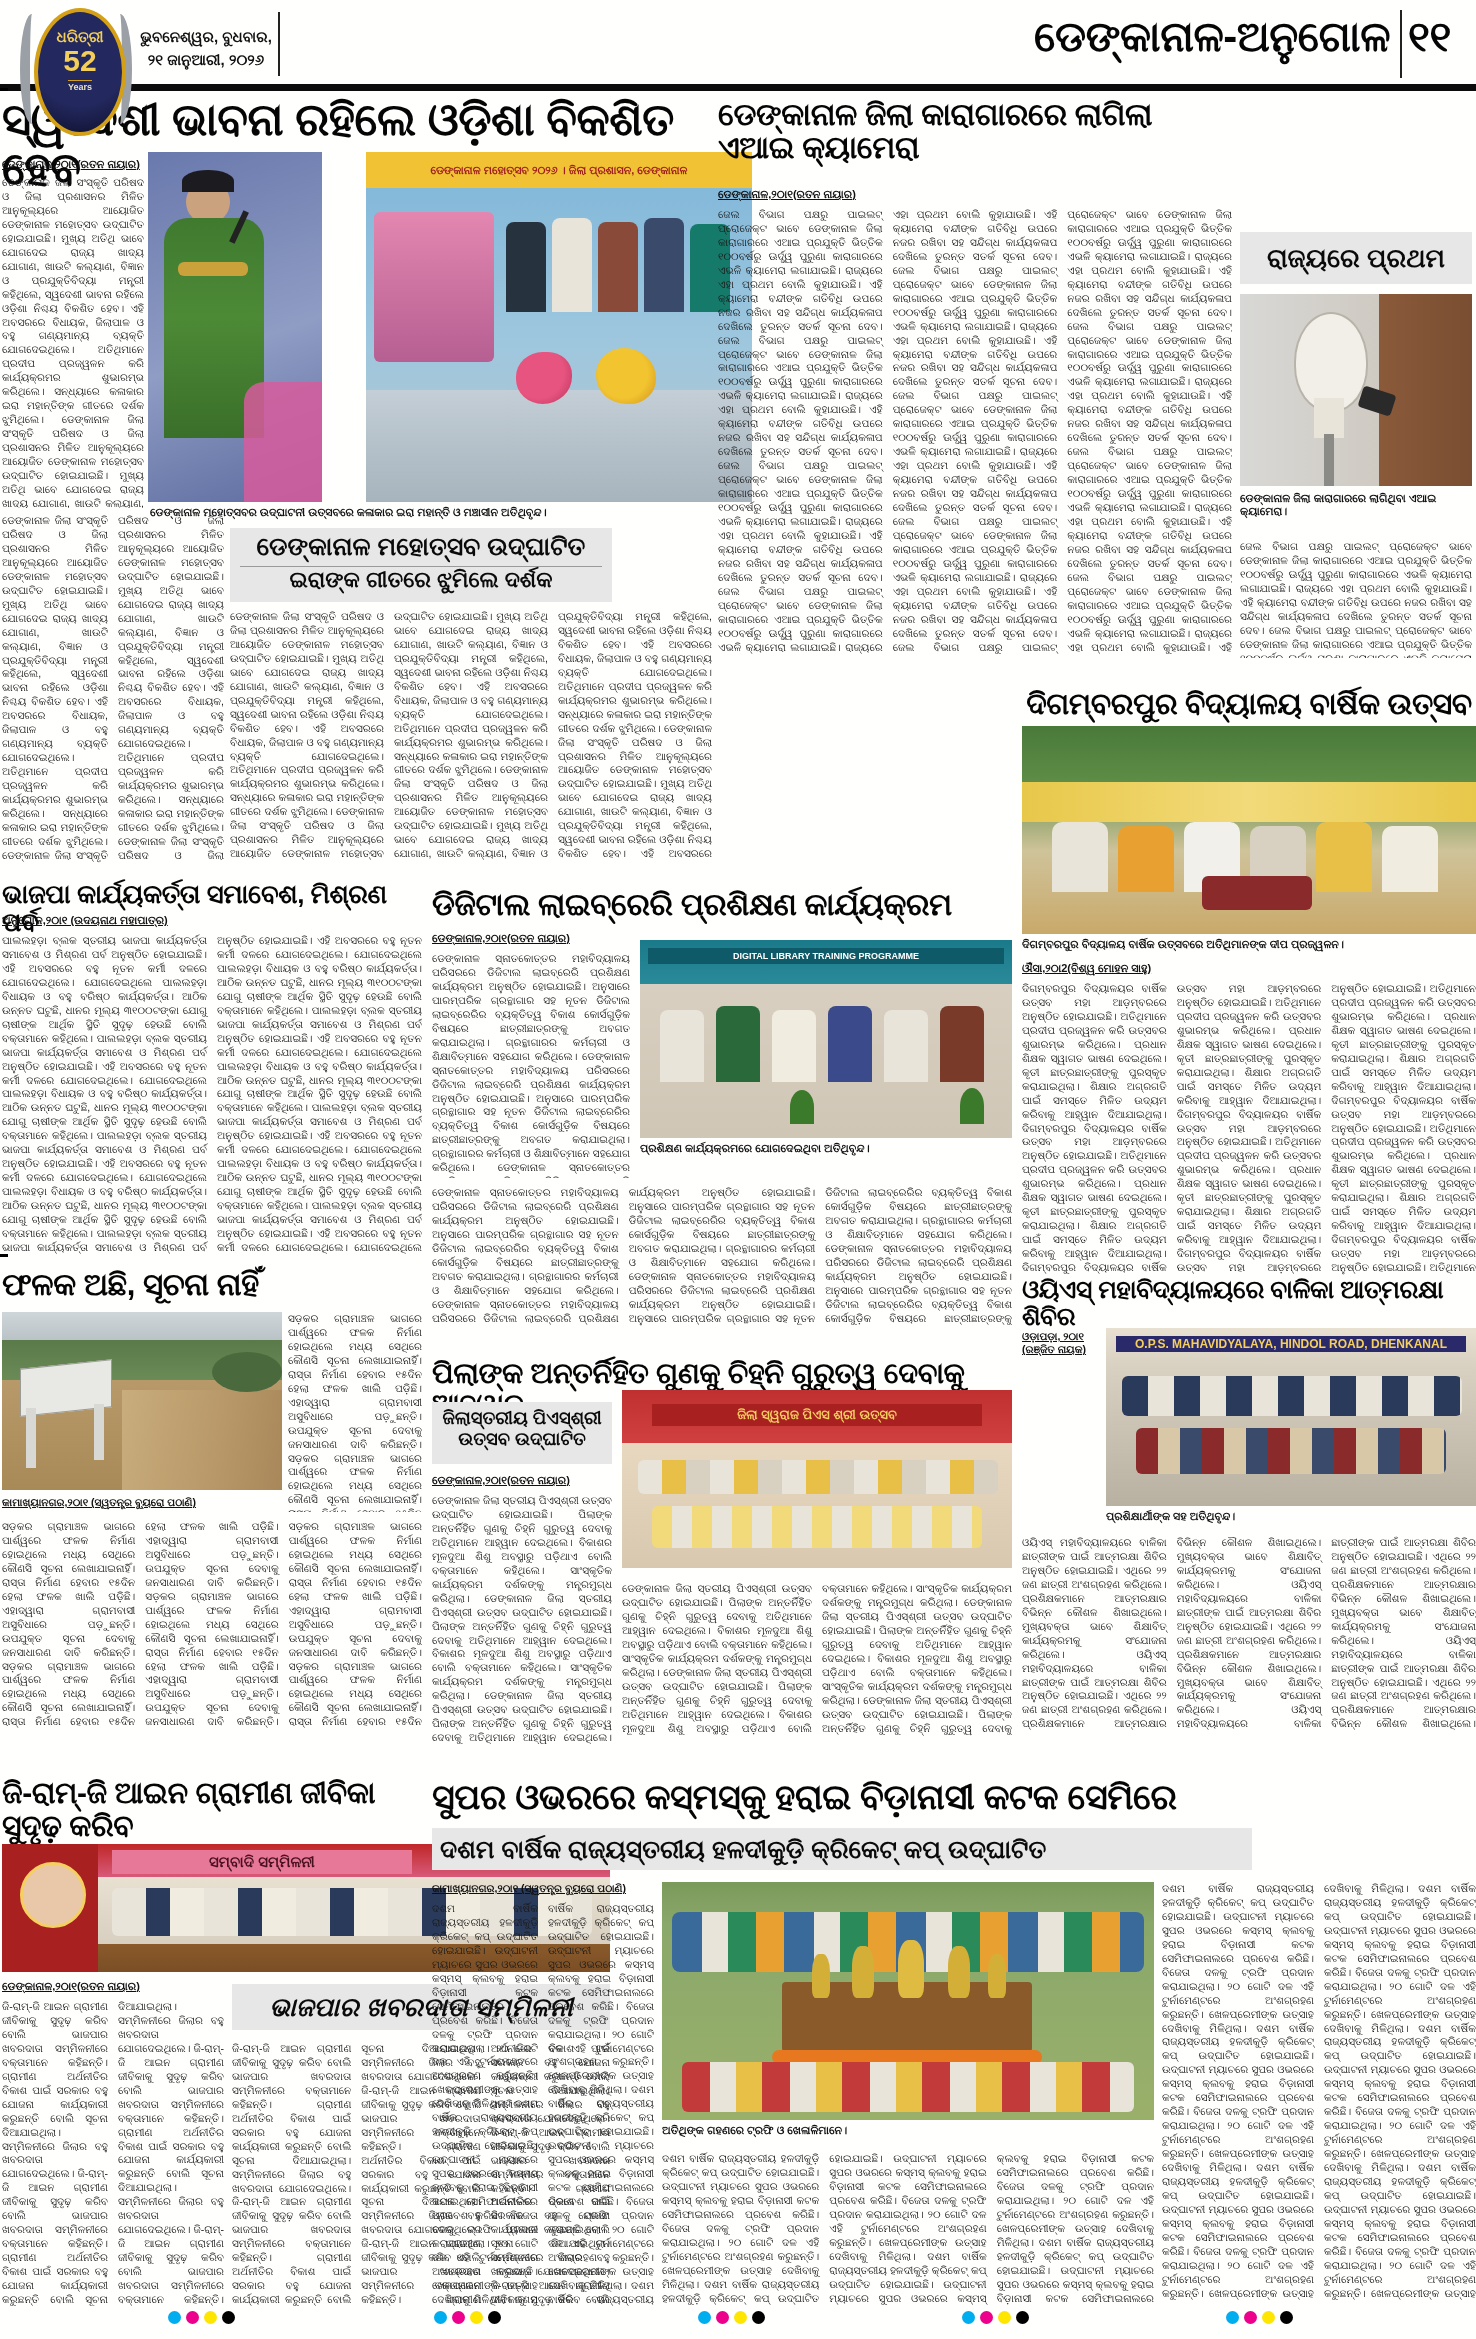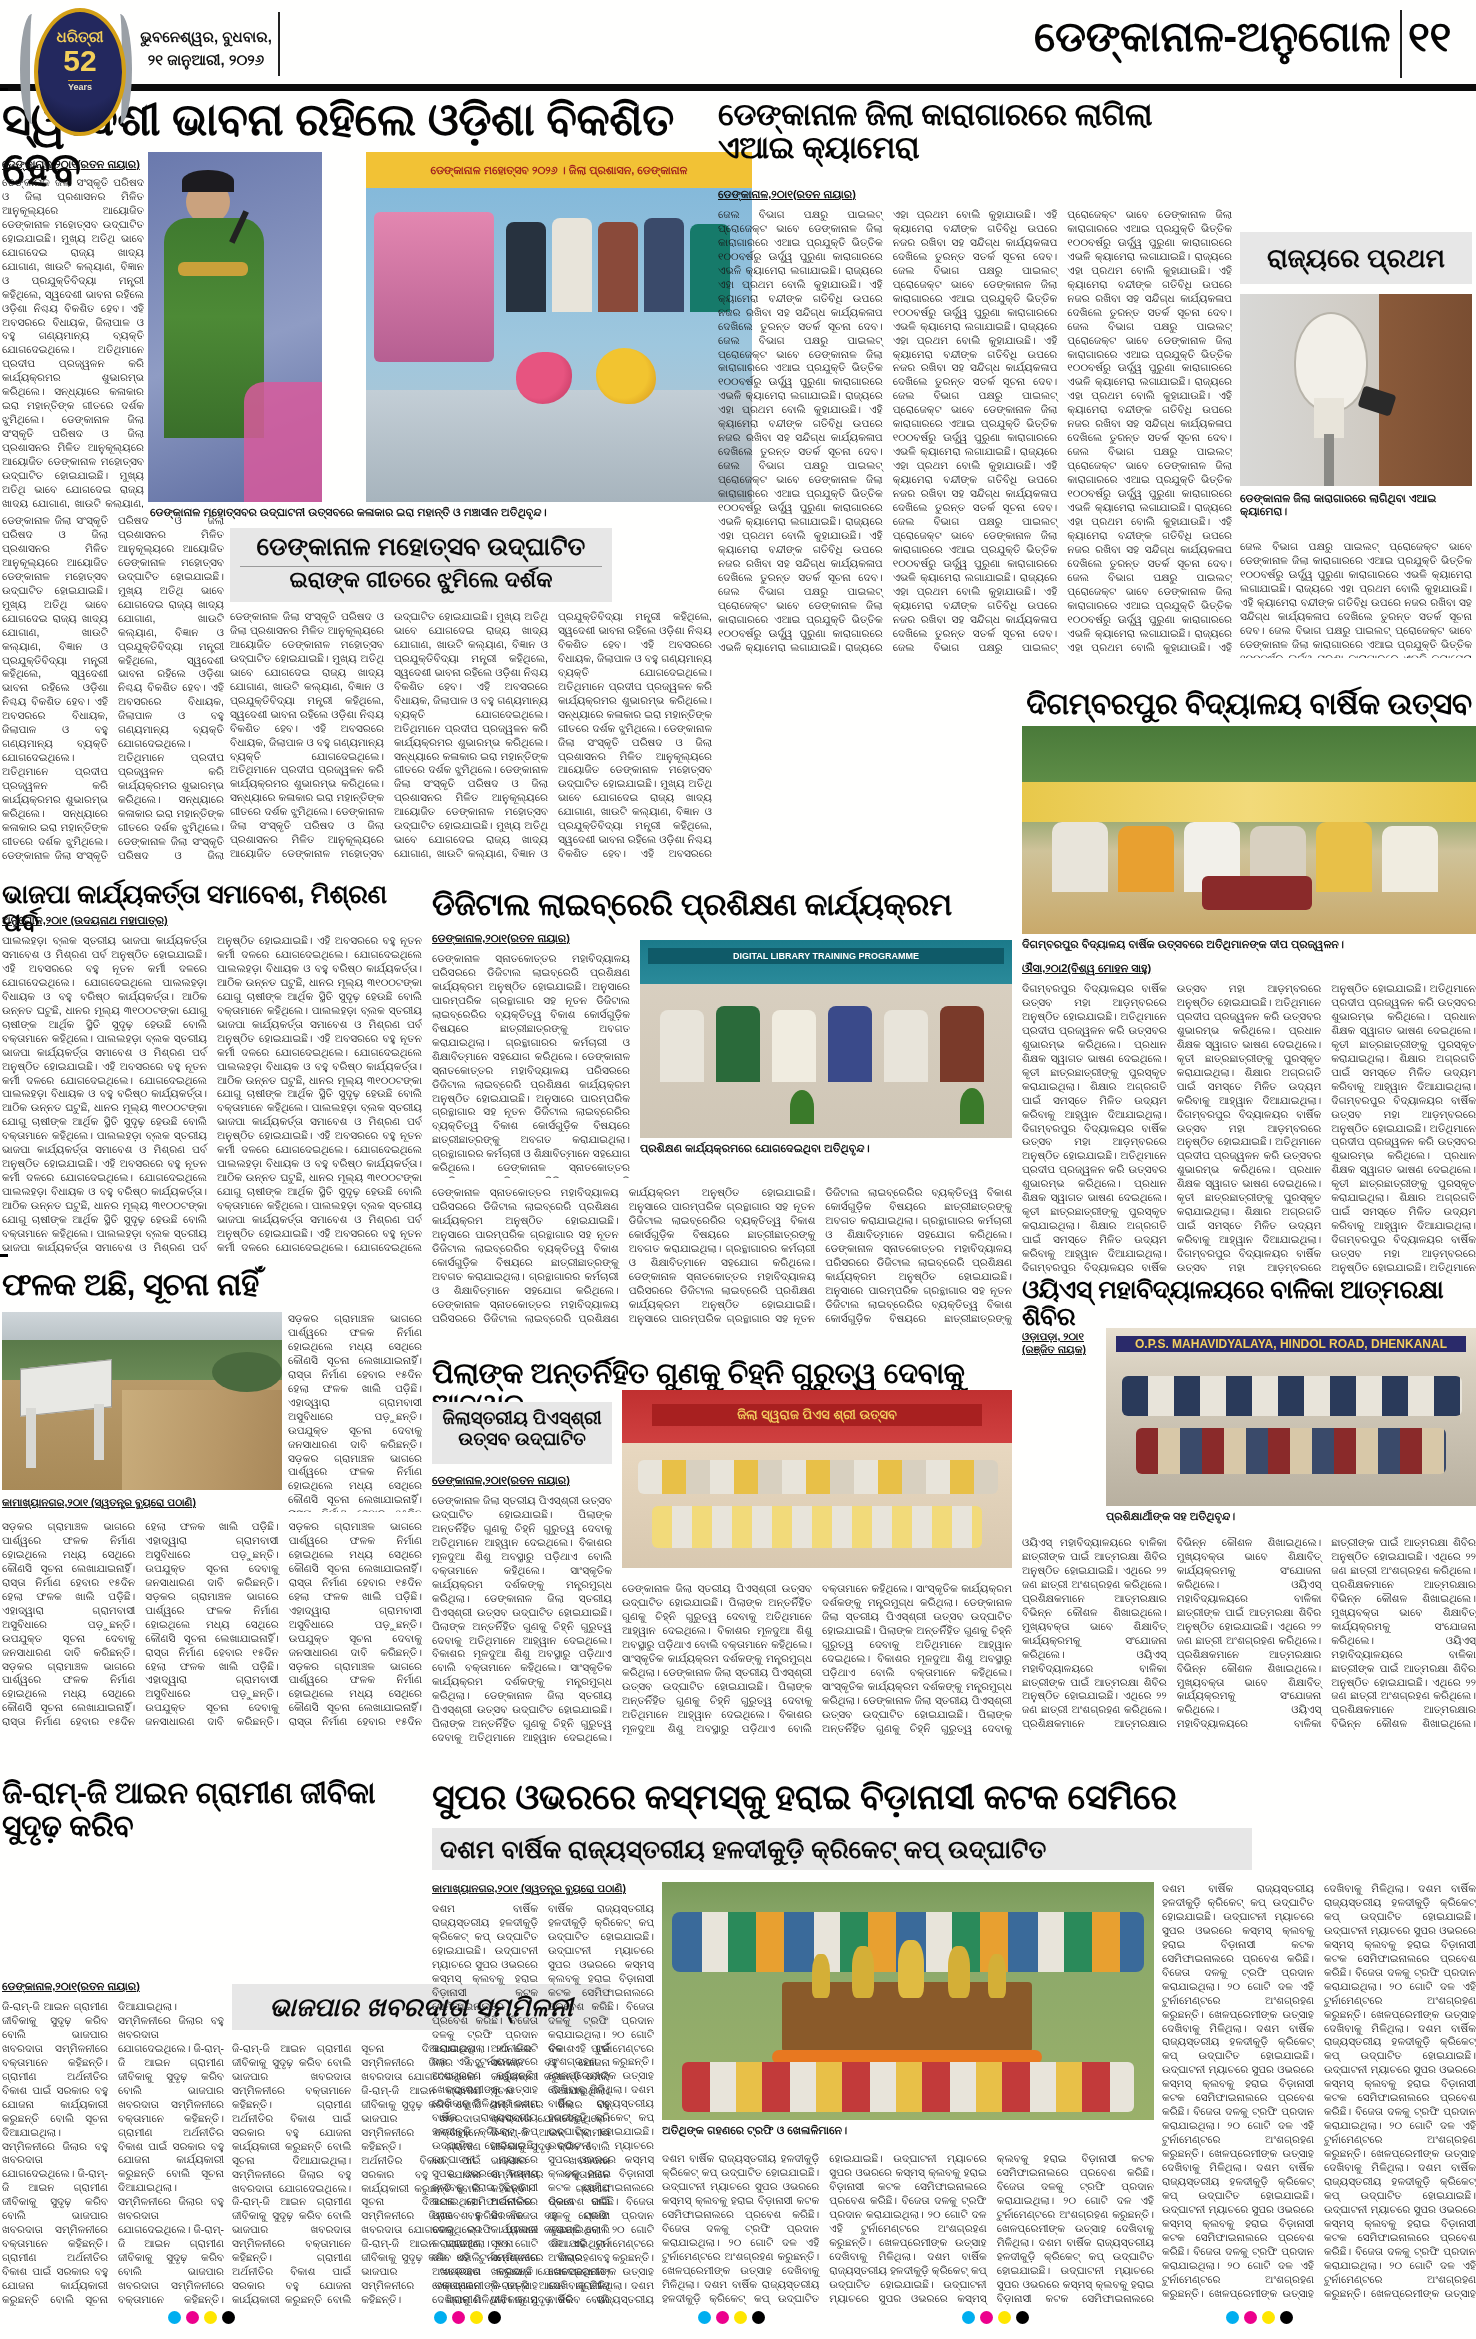--- a/index.html
+++ b/index.html
@@ -158,20 +158,26 @@
   <div class="abs dateline" style="left:1022px;top:1330px;width:80px;font-size:10.5px;">ଓଡ଼ାପଡ଼ା, ୨୦ା୧ (ରଞ୍ଜିତ ନାୟକ)</div>
   <div class="abs ph" style="left:1106px;top:1328px;width:370px;height:178px;background:linear-gradient(180deg,#e8e0d0 0%,#d8d0c0 22%,#b8b0a0 100%);">
     <div class="l bannertext" style="left:10px;top:8px;width:350px;height:16px;background:#2a2a6a;color:#f5d060;font-size:12px;line-height:16px;">O.P.S. MAHAVIDYALAYA, HINDOL ROAD, DHENKANAL</div>
     <div class="l" style="left:16px;top:48px;width:340px;height:40px;background:repeating-linear-gradient(90deg,#2a3a5a 0 26px,#e8e4da 26px 52px);border-radius:6px;"></div>
     <div class="l" style="left:30px;top:100px;width:310px;height:46px;background:repeating-linear-gradient(90deg,#8a2a2a 0 22px,#d8c8a8 22px 44px,#3a4a6a 44px 66px);border-radius:6px;"></div>
   </div>
   <div class="abs caption" style="left:1106px;top:1510px;width:370px;">ପ୍ରଶିକ୍ଷାର୍ଥୀଙ୍କ ସହ ଅତିଥିବୃନ୍ଦ।</div>
   <div class="abs body cols3" style="left:1022px;top:1536px;width:454px;height:206px;">ଓୟିଏସ୍ ମହାବିଦ୍ୟାଳୟରେ ବାଳିକା ଛାତ୍ରୀଙ୍କ ପାଇଁ ଆତ୍ମରକ୍ଷା ଶିବିର ଅନୁଷ୍ଠିତ ହୋଇଯାଇଛି। ଏଥିରେ ୨୨ ଜଣ ଛାତ୍ରୀ ଅଂଶଗ୍ରହଣ କରିଥିଲେ। ପ୍ରଶିକ୍ଷକମାନେ ଆତ୍ମରକ୍ଷାର ବିଭିନ୍ନ କୌଶଳ ଶିଖାଇଥିଲେ। ମୁଖ୍ୟବକ୍ତା ଭାବେ ଶିକ୍ଷାବିତ୍ କାର୍ଯ୍ୟକ୍ରମକୁ ସଂଯୋଜନା କରିଥିଲେ।  ଓୟିଏସ୍ ମହାବିଦ୍ୟାଳୟରେ ବାଳିକା ଛାତ୍ରୀଙ୍କ ପାଇଁ ଆତ୍ମରକ୍ଷା ଶିବିର ଅନୁଷ୍ଠିତ ହୋଇଯାଇଛି। ଏଥିରେ ୨୨ ଜଣ ଛାତ୍ରୀ ଅଂଶଗ୍ରହଣ କରିଥିଲେ। ପ୍ରଶିକ୍ଷକମାନେ ଆତ୍ମରକ୍ଷାର ବିଭିନ୍ନ କୌଶଳ ଶିଖାଇଥିଲେ। ମୁଖ୍ୟବକ୍ତା ଭାବେ ଶିକ୍ଷାବିତ୍ କାର୍ଯ୍ୟକ୍ରମକୁ ସଂଯୋଜନା କରିଥିଲେ।  ଓୟିଏସ୍ ମହାବିଦ୍ୟାଳୟରେ ବାଳିକା ଛାତ୍ରୀଙ୍କ ପାଇଁ ଆତ୍ମରକ୍ଷା ଶିବିର ଅନୁଷ୍ଠିତ ହୋଇଯାଇଛି। ଏଥିରେ ୨୨ ଜଣ ଛାତ୍ରୀ ଅଂଶଗ୍ରହଣ କରିଥିଲେ। ପ୍ରଶିକ୍ଷକମାନେ ଆତ୍ମରକ୍ଷାର ବିଭିନ୍ନ କୌଶଳ ଶିଖାଇଥିଲେ। ମୁଖ୍ୟବକ୍ତା ଭାବେ ଶିକ୍ଷାବିତ୍ କାର୍ଯ୍ୟକ୍ରମକୁ ସଂଯୋଜନା କରିଥିଲେ।  ଓୟିଏସ୍ ମହାବିଦ୍ୟାଳୟରେ ବାଳିକା ଛାତ୍ରୀଙ୍କ ପାଇଁ ଆତ୍ମରକ୍ଷା ଶିବିର ଅନୁଷ୍ଠିତ ହୋଇଯାଇଛି। ଏଥିରେ ୨୨ ଜଣ ଛାତ୍ରୀ ଅଂଶଗ୍ରହଣ କରିଥିଲେ। ପ୍ରଶିକ୍ଷକମାନେ ଆତ୍ମରକ୍ଷାର ବିଭିନ୍ନ କୌଶଳ ଶିଖାଇଥିଲେ। ମୁଖ୍ୟବକ୍ତା ଭାବେ ଶିକ୍ଷାବିତ୍ କାର୍ଯ୍ୟକ୍ରମକୁ ସଂଯୋଜନା କରିଥିଲେ।  ଓୟିଏସ୍ ମହାବିଦ୍ୟାଳୟରେ ବାଳିକା ଛାତ୍ରୀଙ୍କ ପାଇଁ ଆତ୍ମରକ୍ଷା ଶିବିର ଅନୁଷ୍ଠିତ ହୋଇଯାଇଛି। ଏଥିରେ ୨୨ ଜଣ ଛାତ୍ରୀ ଅଂଶଗ୍ରହଣ କରିଥିଲେ। ପ୍ରଶିକ୍ଷକମାନେ ଆତ୍ମରକ୍ଷାର ବିଭିନ୍ନ କୌଶଳ ଶିଖାଇଥିଲେ। ମୁଖ୍ୟବକ୍ତା ଭାବେ ଶିକ୍ଷାବିତ୍ କାର୍ଯ୍ୟକ୍ରମକୁ ସଂଯୋଜନା କରିଥିଲେ।  ଓୟିଏସ୍ ମହାବିଦ୍ୟାଳୟରେ ବାଳିକା ଛାତ୍ରୀଙ୍କ ପାଇଁ ଆତ୍ମରକ୍ଷା ଶିବିର ଅନୁଷ୍ଠିତ ହୋଇଯାଇଛି। ଏଥିରେ ୨୨ ଜଣ ଛାତ୍ରୀ ଅଂଶଗ୍ରହଣ କରିଥିଲେ। ପ୍ରଶିକ୍ଷକମାନେ ଆତ୍ମରକ୍ଷାର ବିଭିନ୍ନ କୌଶଳ ଶିଖାଇଥିଲେ। ମୁଖ୍ୟବକ୍ତା ଭାବେ ଶିକ୍ଷାବିତ୍ କାର୍ଯ୍ୟକ୍ରମକୁ ସଂଯୋଜନା କରିଥିଲେ।  </div>
 
   <div class="abs headline" style="left:2px;top:1776px;width:420px;font-size:30px;line-height:1.1;">ଜି-ରାମ୍-ଜି ଆଇନ ଗ୍ରାମୀଣ ଜୀବିକା ସୁଦୃଢ଼ କରିବ</div>
+  <div class="abs ph" style="left:2px;top:1844px;width:608px;height:128px;background:linear-gradient(180deg,#c02828 0%,#d85a7a 26%,#e8e0d0 26%,#d8cfc0 78%,#8a5a2a 78%,#7a4e26 100%);">
+    <div class="l" style="left:0;top:0;width:96px;height:100%;background:#a82020;"></div>
+    <div class="l" style="left:18px;top:18px;width:60px;height:60px;border-radius:50%;background:#e8c8a8;border:3px solid #f5d060;"></div>
+    <div class="l bannertext" style="left:110px;top:6px;width:300px;height:24px;background:#e87898;color:#4a1020;font-size:15px;line-height:24px;">ସମ୍ବାଦି ସମ୍ମିଳନୀ</div>
+    <div class="l" style="left:110px;top:44px;width:480px;height:48px;background:repeating-linear-gradient(90deg,#e8e4da 0 34px,#2a3a5a 34px 58px,#f0ece0 58px 92px);border-radius:6px;"></div>
+  </div>
   <div class="abs dateline" style="left:2px;top:1980px;width:222px;">ଡେଙ୍କାନାଳ,୨୦ା୧(ରତନ ନାୟାର)</div>
   <div class="abs body cols2" style="left:2px;top:2000px;width:222px;height:308px;">ଜି-ରାମ୍-ଜି ଆଇନ ଗ୍ରାମୀଣ ଜୀବିକାକୁ ସୁଦୃଢ଼ କରିବ ବୋଲି ଭାଜପାର ଖବରଦାତା ସମ୍ମିଳନୀରେ ବକ୍ତାମାନେ କହିଛନ୍ତି। ଗ୍ରାମୀଣ ଅର୍ଥନୀତିର ବିକାଶ ପାଇଁ ସରକାର ବହୁ ଯୋଜନା କାର୍ଯ୍ୟକାରୀ କରୁଛନ୍ତି ବୋଲି ସୂଚନା ଦିଆଯାଇଥିଲା। ସମ୍ମିଳନୀରେ ଜିଲାର ବହୁ ଖବରଦାତା ଯୋଗଦେଇଥିଲେ।  ଜି-ରାମ୍-ଜି ଆଇନ ଗ୍ରାମୀଣ ଜୀବିକାକୁ ସୁଦୃଢ଼ କରିବ ବୋଲି ଭାଜପାର ଖବରଦାତା ସମ୍ମିଳନୀରେ ବକ୍ତାମାନେ କହିଛନ୍ତି। ଗ୍ରାମୀଣ ଅର୍ଥନୀତିର ବିକାଶ ପାଇଁ ସରକାର ବହୁ ଯୋଜନା କାର୍ଯ୍ୟକାରୀ କରୁଛନ୍ତି ବୋଲି ସୂଚନା ଦିଆଯାଇଥିଲା। ସମ୍ମିଳନୀରେ ଜିଲାର ବହୁ ଖବରଦାତା ଯୋଗଦେଇଥିଲେ।  ଜି-ରାମ୍-ଜି ଆଇନ ଗ୍ରାମୀଣ ଜୀବିକାକୁ ସୁଦୃଢ଼ କରିବ ବୋଲି ଭାଜପାର ଖବରଦାତା ସମ୍ମିଳନୀରେ ବକ୍ତାମାନେ କହିଛନ୍ତି। ଗ୍ରାମୀଣ ଅର୍ଥନୀତିର ବିକାଶ ପାଇଁ ସରକାର ବହୁ ଯୋଜନା କାର୍ଯ୍ୟକାରୀ କରୁଛନ୍ତି ବୋଲି ସୂଚନା ଦିଆଯାଇଥିଲା। ସମ୍ମିଳନୀରେ ଜିଲାର ବହୁ ଖବରଦାତା ଯୋଗଦେଇଥିଲେ।  ଜି-ରାମ୍-ଜି ଆଇନ ଗ୍ରାମୀଣ ଜୀବିକାକୁ ସୁଦୃଢ଼ କରିବ ବୋଲି ଭାଜପାର ଖବରଦାତା ସମ୍ମିଳନୀରେ ବକ୍ତାମାନେ କହିଛନ୍ତି। ଗ୍ରାମୀଣ ଅର୍ଥନୀତିର ବିକାଶ ପାଇଁ ସରକାର ବହୁ ଯୋଜନା କାର୍ଯ୍ୟକାରୀ କରୁଛନ୍ତି ବୋଲି ସୂଚନା ଦିଆଯାଇଥିଲା। ସମ୍ମିଳନୀରେ ଜିଲାର ବହୁ ଖବରଦାତା ଯୋଗଦେଇଥିଲେ।  ଜି-ରାମ୍-ଜି ଆଇନ ଗ୍ରାମୀଣ ଜୀବିକାକୁ ସୁଦୃଢ଼ କରିବ ବୋଲି ଭାଜପାର ଖବରଦାତା ସମ୍ମିଳନୀରେ ବକ୍ତାମାନେ କହିଛନ୍ତି। ଗ୍ରାମୀଣ ଅର୍ଥନୀତିର ବିକାଶ ପାଇଁ ସରକାର ବହୁ ଯୋଜନା କାର୍ଯ୍ୟକାରୀ କରୁଛନ୍ତି ବୋଲି ସୂଚନା ଦିଆଯାଇଥିଲା। ସମ୍ମିଳନୀରେ ଜିଲାର ବହୁ ଖବରଦାତା ଯୋଗଦେଇଥିଲେ।  ଜି-ରାମ୍-ଜି ଆଇନ ଗ୍ରାମୀଣ ଜୀବିକାକୁ ସୁଦୃଢ଼ କରିବ ବୋଲି ଭାଜପାର ଖବରଦାତା ସମ୍ମିଳନୀରେ ବକ୍ତାମାନେ କହିଛନ୍ତି। ଗ୍ରାମୀଣ ଅର୍ଥନୀତିର ବିକାଶ ପାଇଁ ସରକାର ବହୁ ଯୋଜନା କାର୍ଯ୍ୟକାରୀ କରୁଛନ୍ତି ବୋଲି ସୂଚନା ଦିଆଯାଇଥିଲା। ସମ୍ମିଳନୀରେ ଜିଲାର ବହୁ ଖବରଦାତା ଯୋଗଦେଇଥିଲେ।  </div>
   <div class="abs kicker" style="left:232px;top:1984px;width:378px;height:46px;font-size:26px;line-height:46px;font-style:italic;">ଭାଜପାର ଖବରଦାତା ସମ୍ମିଳନୀ</div>
   <div class="abs body cols3" style="left:232px;top:2042px;width:378px;height:266px;">ଜି-ରାମ୍-ଜି ଆଇନ ଗ୍ରାମୀଣ ଜୀବିକାକୁ ସୁଦୃଢ଼ କରିବ ବୋଲି ଭାଜପାର ଖବରଦାତା ସମ୍ମିଳନୀରେ ବକ୍ତାମାନେ କହିଛନ୍ତି। ଗ୍ରାମୀଣ ଅର୍ଥନୀତିର ବିକାଶ ପାଇଁ ସରକାର ବହୁ ଯୋଜନା କାର୍ଯ୍ୟକାରୀ କରୁଛନ୍ତି ବୋଲି ସୂଚନା ଦିଆଯାଇଥିଲା। ସମ୍ମିଳନୀରେ ଜିଲାର ବହୁ ଖବରଦାତା ଯୋଗଦେଇଥିଲେ।  ଜି-ରାମ୍-ଜି ଆଇନ ଗ୍ରାମୀଣ ଜୀବିକାକୁ ସୁଦୃଢ଼ କରିବ ବୋଲି ଭାଜପାର ଖବରଦାତା ସମ୍ମିଳନୀରେ ବକ୍ତାମାନେ କହିଛନ୍ତି। ଗ୍ରାମୀଣ ଅର୍ଥନୀତିର ବିକାଶ ପାଇଁ ସରକାର ବହୁ ଯୋଜନା କାର୍ଯ୍ୟକାରୀ କରୁଛନ୍ତି ବୋଲି ସୂଚନା ଦିଆଯାଇଥିଲା। ସମ୍ମିଳନୀରେ ଜିଲାର ବହୁ ଖବରଦାତା ଯୋଗଦେଇଥିଲେ।  ଜି-ରାମ୍-ଜି ଆଇନ ଗ୍ରାମୀଣ ଜୀବିକାକୁ ସୁଦୃଢ଼ କରିବ ବୋଲି ଭାଜପାର ଖବରଦାତା ସମ୍ମିଳନୀରେ ବକ୍ତାମାନେ କହିଛନ୍ତି। ଗ୍ରାମୀଣ ଅର୍ଥନୀତିର ବିକାଶ ପାଇଁ ସରକାର ବହୁ ଯୋଜନା କାର୍ଯ୍ୟକାରୀ କରୁଛନ୍ତି ବୋଲି ସୂଚନା ଦିଆଯାଇଥିଲା। ସମ୍ମିଳନୀରେ ଜିଲାର ବହୁ ଖବରଦାତା ଯୋଗଦେଇଥିଲେ।  ଜି-ରାମ୍-ଜି ଆଇନ ଗ୍ରାମୀଣ ଜୀବିକାକୁ ସୁଦୃଢ଼ କରିବ ବୋଲି ଭାଜପାର ଖବରଦାତା ସମ୍ମିଳନୀରେ ବକ୍ତାମାନେ କହିଛନ୍ତି। ଗ୍ରାମୀଣ ଅର୍ଥନୀତିର ବିକାଶ ପାଇଁ ସରକାର ବହୁ ଯୋଜନା କାର୍ଯ୍ୟକାରୀ କରୁଛନ୍ତି ବୋଲି ସୂଚନା ଦିଆଯାଇଥିଲା। ସମ୍ମିଳନୀରେ ଜିଲାର ବହୁ ଖବରଦାତା ଯୋଗଦେଇଥିଲେ।  ଜି-ରାମ୍-ଜି ଆଇନ ଗ୍ରାମୀଣ ଜୀବିକାକୁ ସୁଦୃଢ଼ କରିବ ବୋଲି ଭାଜପାର ଖବରଦାତା ସମ୍ମିଳନୀରେ ବକ୍ତାମାନେ କହିଛନ୍ତି। ଗ୍ରାମୀଣ ଅର୍ଥନୀତିର ବିକାଶ ପାଇଁ ସରକାର ବହୁ ଯୋଜନା କାର୍ଯ୍ୟକାରୀ କରୁଛନ୍ତି ବୋଲି ସୂଚନା ଦିଆଯାଇଥିଲା। ସମ୍ମିଳନୀରେ ଜିଲାର ବହୁ ଖବରଦାତା ଯୋଗଦେଇଥିଲେ।  ଜି-ରାମ୍-ଜି ଆଇନ ଗ୍ରାମୀଣ ଜୀବିକାକୁ ସୁଦୃଢ଼ କରିବ ବୋଲି ଭାଜପାର ଖବରଦାତା ସମ୍ମିଳନୀରେ ବକ୍ତାମାନେ କହିଛନ୍ତି। ଗ୍ରାମୀଣ ଅର୍ଥନୀତିର ବିକାଶ ପାଇଁ ସରକାର ବହୁ ଯୋଜନା କାର୍ଯ୍ୟକାରୀ କରୁଛନ୍ତି ବୋଲି ସୂଚନା ଦିଆଯାଇଥିଲା। ସମ୍ମିଳନୀରେ ଜିଲାର ବହୁ ଖବରଦାତା ଯୋଗଦେଇଥିଲେ।  ଜି-ରାମ୍-ଜି ଆଇନ ଗ୍ରାମୀଣ ଜୀବିକାକୁ ସୁଦୃଢ଼ କରିବ ବୋଲି ଭାଜପାର ଖବରଦାତା ସମ୍ମିଳନୀରେ ବକ୍ତାମାନେ କହିଛନ୍ତି। ଗ୍ରାମୀଣ ଅର୍ଥନୀତିର ବିକାଶ ପାଇଁ ସରକାର ବହୁ ଯୋଜନା କାର୍ଯ୍ୟକାରୀ କରୁଛନ୍ତି ବୋଲି ସୂଚନା ଦିଆଯାଇଥିଲା। ସମ୍ମିଳନୀରେ ଜିଲାର ବହୁ ଖବରଦାତା ଯୋଗଦେଇଥିଲେ।  ଜି-ରାମ୍-ଜି ଆଇନ ଗ୍ରାମୀଣ ଜୀବିକାକୁ ସୁଦୃଢ଼ କରିବ ବୋଲି ଭାଜପାର ଖବରଦାତା ସମ୍ମିଳନୀରେ ବକ୍ତାମାନେ କହିଛନ୍ତି। ଗ୍ରାମୀଣ ଅର୍ଥନୀତିର ବିକାଶ ପାଇଁ ସରକାର ବହୁ ଯୋଜନା କାର୍ଯ୍ୟକାରୀ କରୁଛନ୍ତି ବୋଲି ସୂଚନା ଦିଆଯାଇଥିଲା। ସମ୍ମିଳନୀରେ ଜିଲାର ବହୁ ଖବରଦାତା ଯୋଗଦେଇଥିଲେ।  </div>
 
   <div class="abs headline" style="left:432px;top:1778px;width:1044px;font-size:35px;">ସୁପର ଓଭରରେ କସ୍ମସ୍‌କୁ ହରାଇ ବିଡ଼ାନାସୀ କଟକ ସେମିରେ</div>
   <div class="abs kicker" style="left:432px;top:1828px;width:820px;height:42px;font-size:25px;line-height:42px;text-align:left;padding-left:8px;width:812px;">ଦଶମ ବାର୍ଷିକ ରାଜ୍ୟସ୍ତରୀୟ ହଳଦୀକୁଡ଼ି କ୍ରିକେଟ୍ କପ୍ ଉଦ୍‌ଘାଟିତ</div>
   <div class="abs dateline" style="left:432px;top:1882px;width:226px;font-size:10.5px;">କାମାଖ୍ୟାନଗର,୨୦ା୧ (ସ୍ୱତନ୍ତ୍ର ବ୍ୟୁରୋ ପଠାଣି)</div>
   <div class="abs body" style="left:432px;top:1902px;width:222px;height:406px;column-count:2;">ଦଶମ ବାର୍ଷିକ ରାଜ୍ୟସ୍ତରୀୟ ହଳଦୀକୁଡ଼ି କ୍ରିକେଟ୍ କପ୍ ଉଦ୍‌ଘାଟିତ ହୋଇଯାଇଛି। ଉଦ୍‌ଘାଟନୀ ମ୍ୟାଚରେ ସୁପର ଓଭରରେ କସ୍ମସ୍ କ୍ଲବକୁ ହରାଇ ବିଡ଼ାନାସୀ କଟକ ସେମିଫାଇନାଲରେ ପ୍ରବେଶ କରିଛି। ବିଜେତା ଦଳକୁ ଟ୍ରଫି ପ୍ରଦାନ କରାଯାଇଥିଲା। ୨୦ ଗୋଟି ଦଳ ଏହି ଟୁର୍ନାମେଣ୍ଟରେ ଅଂଶଗ୍ରହଣ କରୁଛନ୍ତି। ଖେଳପ୍ରେମୀଙ୍କ ଉତ୍ସାହ ଦେଖିବାକୁ ମିଳିଥିଲା।  ଦଶମ ବାର୍ଷିକ ରାଜ୍ୟସ୍ତରୀୟ ହଳଦୀକୁଡ଼ି କ୍ରିକେଟ୍ କପ୍ ଉଦ୍‌ଘାଟିତ ହୋଇଯାଇଛି। ଉଦ୍‌ଘାଟନୀ ମ୍ୟାଚରେ ସୁପର ଓଭରରେ କସ୍ମସ୍ କ୍ଲବକୁ ହରାଇ ବିଡ଼ାନାସୀ କଟକ ସେମିଫାଇନାଲରେ ପ୍ରବେଶ କରିଛି। ବିଜେତା ଦଳକୁ ଟ୍ରଫି ପ୍ରଦାନ କରାଯାଇଥିଲା। ୨୦ ଗୋଟି ଦଳ ଏହି ଟୁର୍ନାମେଣ୍ଟରେ ଅଂଶଗ୍ରହଣ କରୁଛନ୍ତି। ଖେଳପ୍ରେମୀଙ୍କ ଉତ୍ସାହ ଦେଖିବାକୁ ମିଳିଥିଲା।  ଦଶମ ବାର୍ଷିକ ରାଜ୍ୟସ୍ତରୀୟ ହଳଦୀକୁଡ଼ି କ୍ରିକେଟ୍ କପ୍ ଉଦ୍‌ଘାଟିତ ହୋଇଯାଇଛି। ଉଦ୍‌ଘାଟନୀ ମ୍ୟାଚରେ ସୁପର ଓଭରରେ କସ୍ମସ୍ କ୍ଲବକୁ ହରାଇ ବିଡ଼ାନାସୀ କଟକ ସେମିଫାଇନାଲରେ ପ୍ରବେଶ କରିଛି। ବିଜେତା ଦଳକୁ ଟ୍ରଫି ପ୍ରଦାନ କରାଯାଇଥିଲା। ୨୦ ଗୋଟି ଦଳ ଏହି ଟୁର୍ନାମେଣ୍ଟରେ ଅଂଶଗ୍ରହଣ କରୁଛନ୍ତି। ଖେଳପ୍ରେମୀଙ୍କ ଉତ୍ସାହ ଦେଖିବାକୁ ମିଳିଥିଲା।  ଦଶମ ବାର୍ଷିକ ରାଜ୍ୟସ୍ତରୀୟ ହଳଦୀକୁଡ଼ି କ୍ରିକେଟ୍ କପ୍ ଉଦ୍‌ଘାଟିତ ହୋଇଯାଇଛି। ଉଦ୍‌ଘାଟନୀ ମ୍ୟାଚରେ ସୁପର ଓଭରରେ କସ୍ମସ୍ କ୍ଲବକୁ ହରାଇ ବିଡ଼ାନାସୀ କଟକ ସେମିଫାଇନାଲରେ ପ୍ରବେଶ କରିଛି। ବିଜେତା ଦଳକୁ ଟ୍ରଫି ପ୍ରଦାନ କରାଯାଇଥିଲା। ୨୦ ଗୋଟି ଦଳ ଏହି ଟୁର୍ନାମେଣ୍ଟରେ ଅଂଶଗ୍ରହଣ କରୁଛନ୍ତି। ଖେଳପ୍ରେମୀଙ୍କ ଉତ୍ସାହ ଦେଖିବାକୁ ମିଳିଥିଲା।  ଦଶମ ବାର୍ଷିକ ରାଜ୍ୟସ୍ତରୀୟ ହଳଦୀକୁଡ଼ି କ୍ରିକେଟ୍ କପ୍ ଉଦ୍‌ଘାଟିତ ହୋଇଯାଇଛି। ଉଦ୍‌ଘାଟନୀ ମ୍ୟାଚରେ ସୁପର ଓଭରରେ କସ୍ମସ୍ କ୍ଲବକୁ ହରାଇ ବିଡ଼ାନାସୀ କଟକ ସେମିଫାଇନାଲରେ ପ୍ରବେଶ କରିଛି। ବିଜେତା ଦଳକୁ ଟ୍ରଫି ପ୍ରଦାନ କରାଯାଇଥିଲା। ୨୦ ଗୋଟି ଦଳ ଏହି ଟୁର୍ନାମେଣ୍ଟରେ ଅଂଶଗ୍ରହଣ କରୁଛନ୍ତି। ଖେଳପ୍ରେମୀଙ୍କ ଉତ୍ସାହ ଦେଖିବାକୁ ମିଳିଥିଲା।  ଦଶମ ବାର୍ଷିକ ରାଜ୍ୟସ୍ତରୀୟ ହଳଦୀକୁଡ଼ି କ୍ରିକେଟ୍ କପ୍ ଉଦ୍‌ଘାଟିତ ହୋଇଯାଇଛି। ଉଦ୍‌ଘାଟନୀ ମ୍ୟାଚରେ ସୁପର ଓଭରରେ କସ୍ମସ୍ କ୍ଲବକୁ ହରାଇ ବିଡ଼ାନାସୀ କଟକ ସେମିଫାଇନାଲରେ ପ୍ରବେଶ କରିଛି। ବିଜେତା ଦଳକୁ ଟ୍ରଫି ପ୍ରଦାନ କରାଯାଇଥିଲା। ୨୦ ଗୋଟି ଦଳ ଏହି ଟୁର୍ନାମେଣ୍ଟରେ ଅଂଶଗ୍ରହଣ କରୁଛନ୍ତି। ଖେଳପ୍ରେମୀଙ୍କ ଉତ୍ସାହ ଦେଖିବାକୁ ମିଳିଥିଲା।  </div>
   <div class="abs ph" style="left:662px;top:1882px;width:492px;height:238px;background:linear-gradient(180deg,#7a9a5a 0%,#8aa86a 18%,#9ab06a 100%);">

